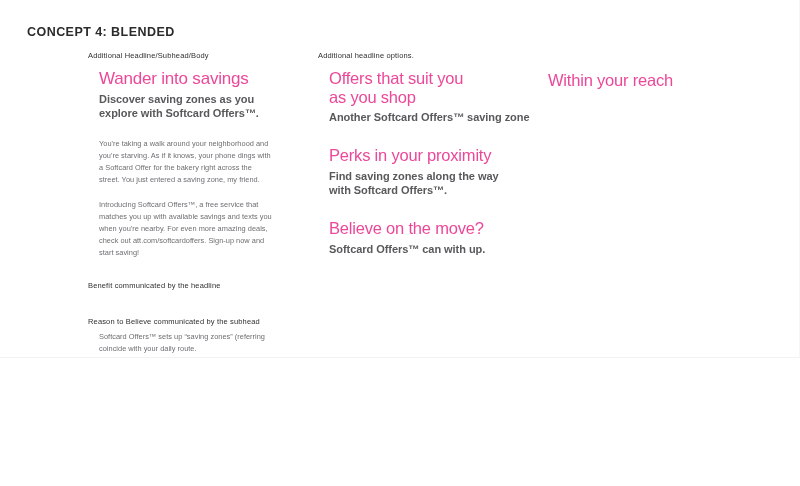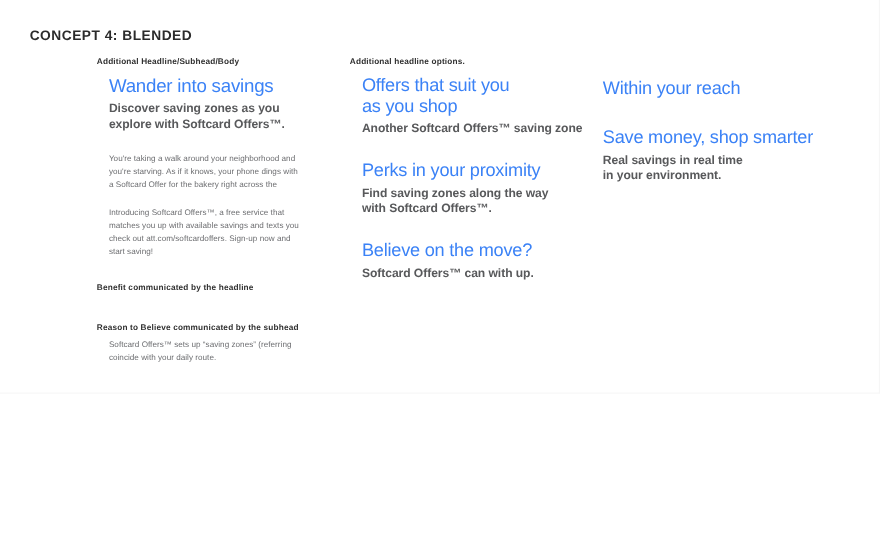--- a/index.html
+++ b/index.html
@@ -54,30 +54,30 @@
     position: absolute;
     top: 51px;
   }
   .col-left  { left: 88px;  width: 206px; }
   .col-mid   { left: 318px; width: 215px; }
   .col-right { left: 548px; width: 222px; }
 
   
   .section-label {
     font-size: 7.5px;
-    font-weight: bold;
+    font-weight: normal;
     color: #303030;
     letter-spacing: 0.15px;
     line-height: 1.3;
     margin: 0;
   }
 
   
   .headline {
-    color: #3b82f6;
+    color: #ec4899;
     font-size: 17px;
     font-weight: normal;
     line-height: 1.14;
     letter-spacing: -0.2px;
     margin: 0;
   }
   .headline-lg {
     font-size: 16.5px;
   }
 
@@ -133,27 +133,29 @@
         <span class="nowrap-line">Discover saving zones as you</span>
         <span class="nowrap-line">explore with Softcard Offers™.</span>
       </div>
 
       <div class="gap-lg"></div>
 
       <div class="body-copy">
         <span class="nowrap-line">You're taking a walk around your neighborhood and</span>
         <span class="nowrap-line">you're starving. As if it knows, your phone dings with</span>
         <span class="nowrap-line">a Softcard Offer for the bakery right across the</span>
+        <span class="nowrap-line">street. You just entered a saving zone, my friend.</span>
       </div>
 
       <div class="gap-md"></div>
 
       <div class="body-copy">
         <span class="nowrap-line">Introducing Softcard Offers™, a free service that</span>
         <span class="nowrap-line">matches you up with available savings and texts you</span>
+        <span class="nowrap-line">when you're nearby. For even more amazing deals,</span>
         <span class="nowrap-line">check out att.com/softcardoffers. Sign-up now and</span>
         <span class="nowrap-line">start saving!</span>
       </div>
 
     </div>
 
     <div class="gap-xl"></div>
 
     <div>
       <div class="section-label">Benefit communicated by the headline</div>
@@ -228,30 +230,20 @@
 
       <div>
         <div class="headline headline-lg">
           <span class="nowrap-line">Within your reach</span>
         </div>
         <div class="gap-xs"></div>
       </div>
 
       <div class="gap-xl"></div>
 
-      <div>
-        <div class="headline headline-lg">
-          <span class="nowrap-line">Save money, shop smarter</span>
-        </div>
-        <div class="gap-xs"></div>
-        <div class="subhead">
-          <span class="nowrap-line">Real savings in real time</span>
-          <span class="nowrap-line">in your environment.</span>
-        </div>
-      </div>
 
     </div>
   </div>
 
   <div class="slide-edge-bottom"></div>
   <div class="slide-edge-right"></div>
 
 </div>
 
 </body></html>

